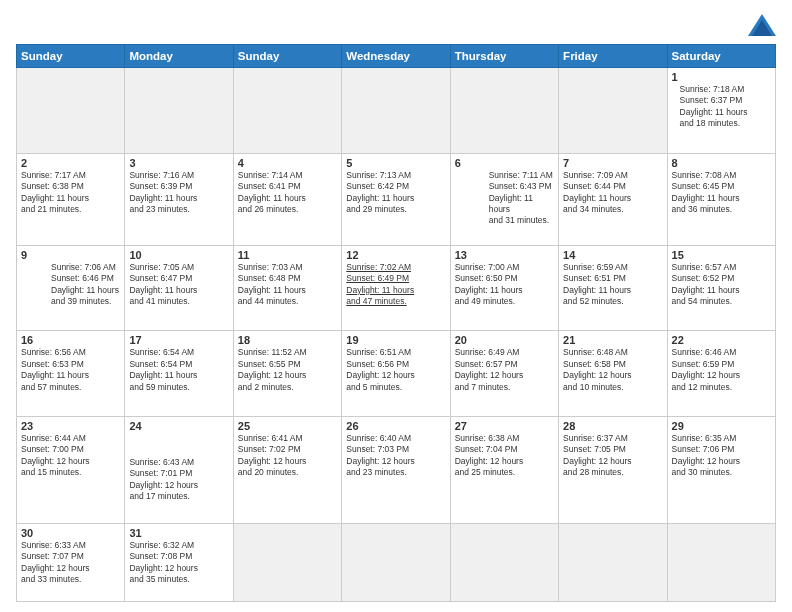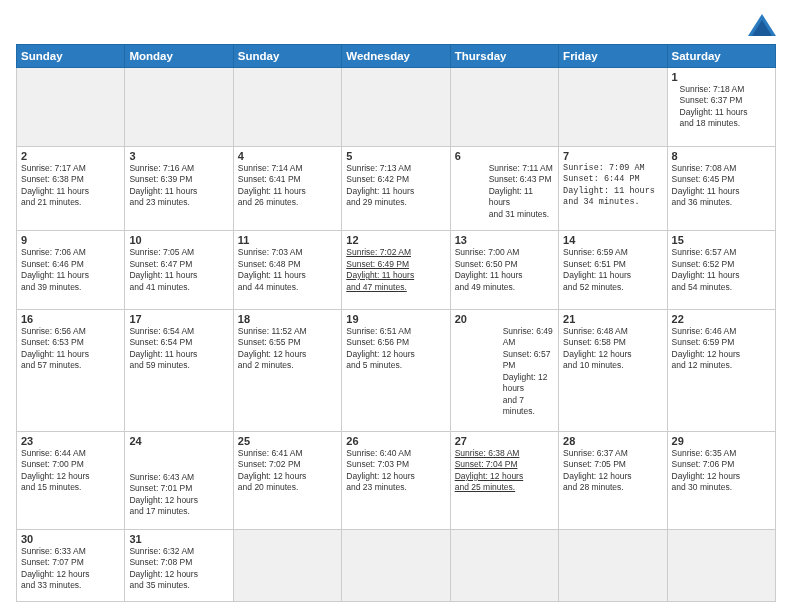--- a/index.html
+++ b/index.html
@@ -181,37 +181,37 @@
           </td>
           <td>
             <span class="day-num">6</span>
             <div class="day-info" style="white-space: pre-line; margin-left: 34px;">Sunrise: 7:11 AM
 Sunset: 6:43 PM
 Daylight: 11 hours
 and 31 minutes.</div>
           </td>
           <td>
             <span class="day-num">7</span>
-            <div class="day-info" style="white-space: pre-line; font-family: Liberation Mono, monospace;">Sunrise: 7:09 AM
+            <div class="day-info" style="white-space: pre-line;">Sunrise: 7:09 AM
 Sunset: 6:44 PM
 Daylight: 11 hours
 and 34 minutes.</div>
           </td>
           <td>
             <span class="day-num">8</span>
             <div class="day-info" style="white-space: pre-line;">Sunrise: 7:08 AM
 Sunset: 6:45 PM
 Daylight: 11 hours
 and 36 minutes.</div>
           </td>
         </tr>
         <tr>
           <td>
             <span class="day-num">9</span>
-            <div class="day-info" style="white-space: pre-line;">Sunrise: 7:06 AM
+            <div class="day-info" style="white-space: pre-line; margin-left: 30px;">Sunrise: 7:06 AM
 Sunset: 6:46 PM
 Daylight: 11 hours
 and 39 minutes.</div>
           </td>
           <td>
             <span class="day-num">10</span>
             <div class="day-info" style="white-space: pre-line;">Sunrise: 7:05 AM
 Sunset: 6:47 PM
 Daylight: 11 hours
 and 41 minutes.</div>
@@ -276,21 +276,21 @@
           </td>
           <td>
             <span class="day-num">19</span>
             <div class="day-info" style="white-space: pre-line;">Sunrise: 6:51 AM
 Sunset: 6:56 PM
 Daylight: 12 hours
 and 5 minutes.</div>
           </td>
           <td>
             <span class="day-num">20</span>
-            <div class="day-info" style="white-space: pre-line; margin-left: 48px;">Sunrise: 6:49 AM
+            <div class="day-info" style="white-space: pre-line;">Sunrise: 6:49 AM
 Sunset: 6:57 PM
 Daylight: 12 hours
 and 7 minutes.</div>
           </td>
           <td>
             <span class="day-num">21</span>
             <div class="day-info" style="white-space: pre-line;">Sunrise: 6:48 AM
 Sunset: 6:58 PM
 Daylight: 12 hours
 and 10 minutes.</div>
@@ -327,21 +327,21 @@
           </td>
           <td>
             <span class="day-num">26</span>
             <div class="day-info" style="white-space: pre-line;">Sunrise: 6:40 AM
 Sunset: 7:03 PM
 Daylight: 12 hours
 and 23 minutes.</div>
           </td>
           <td>
             <span class="day-num">27</span>
-            <div class="day-info" style="white-space: pre-line; text-decoration: underline;">Sunrise: 6:38 AM
+            <div class="day-info" style="white-space: pre-line;">Sunrise: 6:38 AM
 Sunset: 7:04 PM
 Daylight: 12 hours
 and 25 minutes.</div>
           </td>
           <td>
             <span class="day-num">28</span>
             <div class="day-info" style="white-space: pre-line;">Sunrise: 6:37 AM
 Sunset: 7:05 PM
 Daylight: 12 hours
 and 28 minutes.</div>

